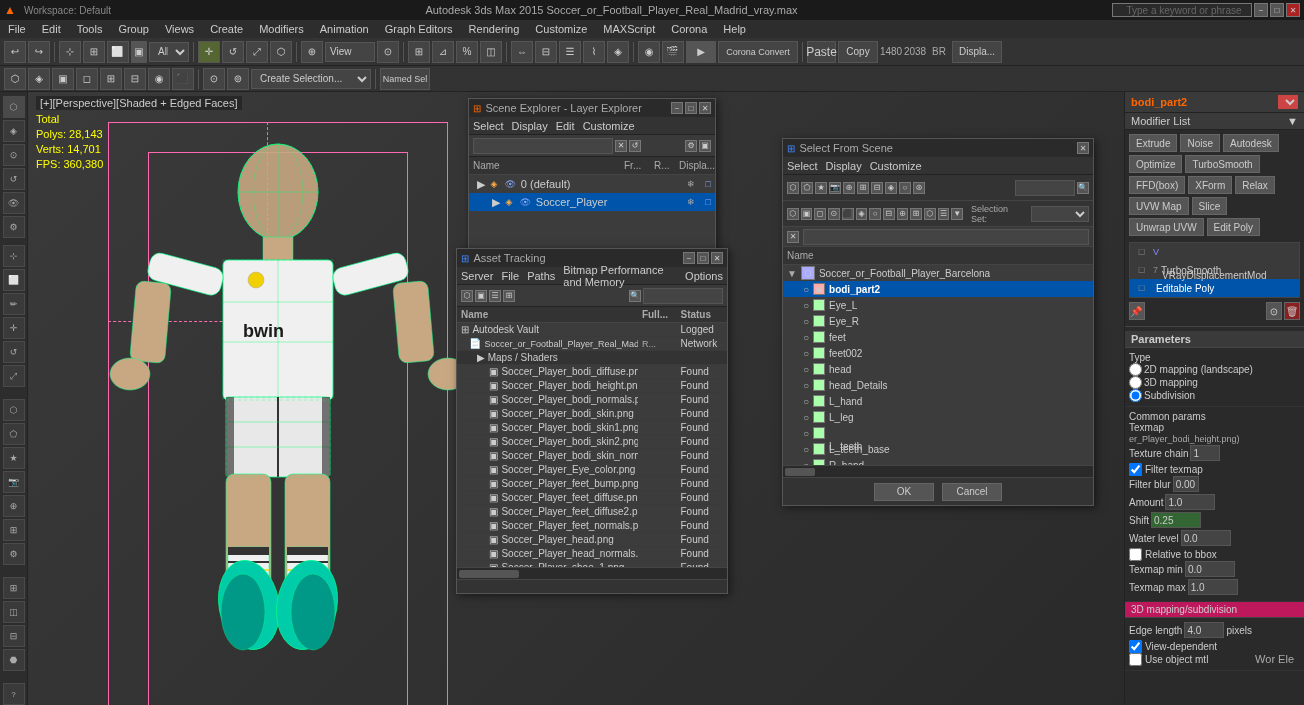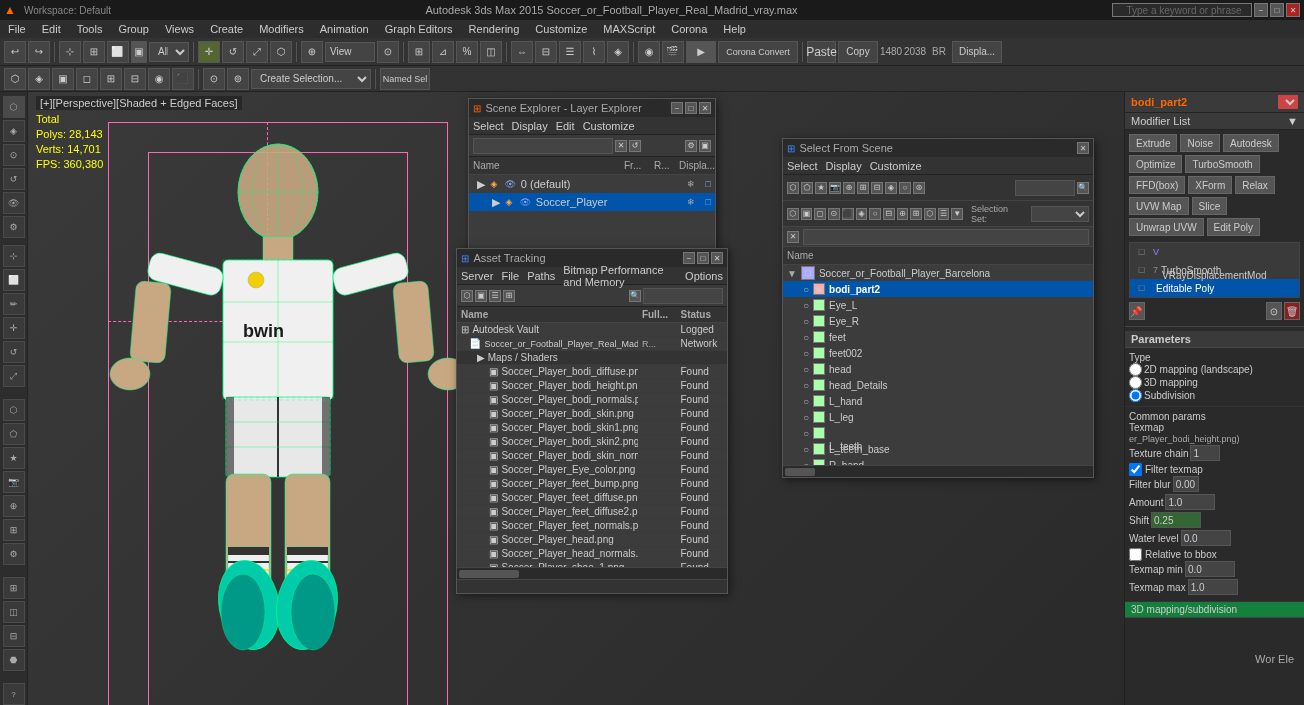--- a/index.html
+++ b/index.html
@@ -739,22 +739,37 @@
     <div class="params-row">
       <span class="params-text">Texmap min</span>
       <input class="params-input" style="width: 50px;" value="0.0">
     </div>
     <div class="params-row">
       <span class="params-text">Texmap max</span>
       <input class="params-input" style="width: 50px;" value="1.0">
     </div>
   </div>
 
-  <div style="padding:2px 6px; font-size:10px; color:#ccc; background:#15803d; border-bottom:1px solid #444;">3D mapping/subdivision</div>
-
+  <div style="padding:2px 6px; font-size:10px; color:#ccc; background:#be185d; border-bottom:1px solid #444;">3D mapping/subdivision</div>
+
+  <div class="right-panel-section">
+    <div class="params-row">
+      <span class="params-text">Edge length</span>
+      <input class="params-input" style="width: 40px;" value="4.0">
+      <span class="params-text">pixels</span>
+    </div>
+    <div class="checkbox-label">
+      <input type="checkbox" checked="" style=""> 
+        <span>View-dependent</span>
+    </div>
+    <div class="checkbox-label">
+      <input type="checkbox" style=""> 
+        <span>Use object mtl</span>
+    </div>
+  </div>
 
   <div style="position:absolute; bottom:40px; right:10px; font-size:11px; color:#aaa;">Wor Ele</div>
 </div>
 
 <div class="float-window scene-explorer" style="top:98px; left:468px; width:248px;">
   <div class="float-titlebar">
     <div style="display:flex; align-items:center; gap:4px;">
       <span style="font-size:10px; color:#ff6600;">⊞</span>
       <span class="float-title">Scene Explorer - Layer Explorer</span>
     </div>
@@ -1185,13 +1200,17 @@
     </div>
 
   </div>
 
   <div style="height:12px; background:#2a2a2a; border-top:1px solid #444;">
     <div style="width:100%; height:100%; display:flex; align-items:center;">
       <div style="width:30px; height:8px; background:#555; border-radius:2px; margin:0 2px;"></div>
     </div>
   </div>
 
+  <div style="height:28px; background:#333; display:flex; align-items:center; justify-content:center; gap:8px; border-top:1px solid #444;">
+    <button class="rpanel-btn" style="width:60px;">OK</button>
+    <button class="rpanel-btn" style="width:60px;">Cancel</button>
+  </div>
 </div>
 
 </body></html>

